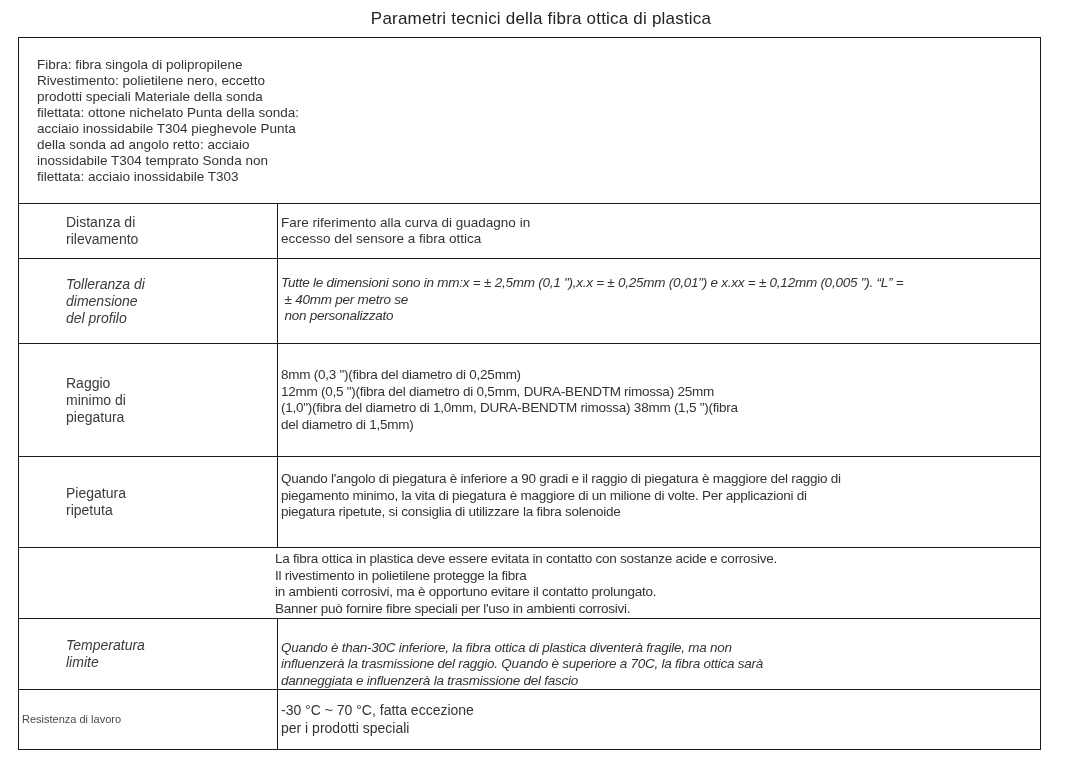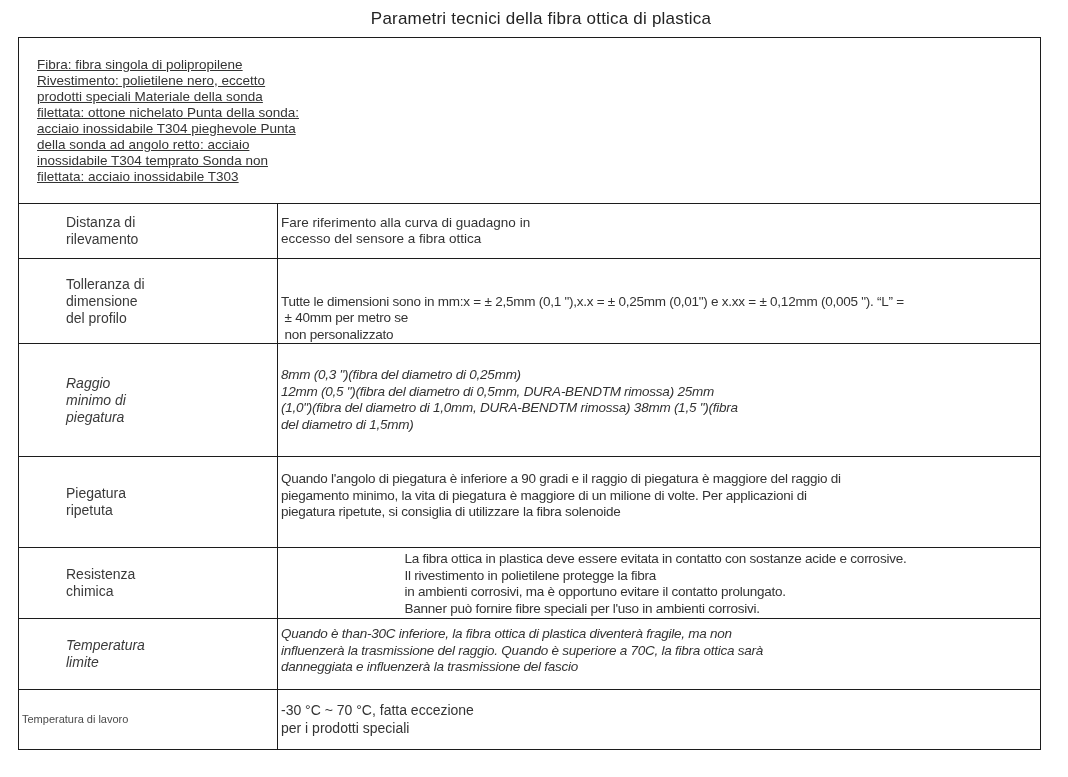--- a/index.html
+++ b/index.html
@@ -72,31 +72,31 @@
     line-height: 17px;
     color: #3a3a3a;
   }
   .value-txt {
     font-size: 13.5px;
     line-height: 16px;
     color: #333333;
   }
   
   .r0 { height: 165px; }
-  .r0 .value-cell { padding-left: 18px; text-decoration: underline; }
+  .r0 .value-cell { padding-left: 18px; }
   .r1 { height: 55px; justify-content: center; }
-  .r2 { height: 85px; }
-  .r2 .value-cell { align-items: flex-end; padding-top: 16px; }
-  .r3 { height: 113px; font-style: italic; }
+  .r2 { height: 85px; font-style: italic; }
+  .r2 .value-cell { align-items: flex-start; padding-top: 16px; }
+  .r3 { height: 113px; }
   .r4 { height: 91px; }
   .r4 .value-cell { align-items: flex-start; padding-top: 14px; }
   .r5 { height: 71px; }
   .r5 .value-cell { align-items: flex-start; padding-top: 3px; justify-content: center; }
   .r6 { height: 71px; font-style: italic; }
-  .r6 .value-cell { align-items: flex-start; padding-top: 7px; }
+  .r6 .value-cell { align-items: flex-end; padding-top: 7px; }
   .r7 { height: 60px; }
   .r7 .label-cell { padding-left: 3px; }
   .r7 .label-txt { font-size: 11px; color: #4a4a4a; }
   .r7 .value-txt { font-size: 14px; line-height: 17.5px; }
   
   .r2 .value-txt, .r3 .value-txt, .r4 .value-txt, .r5 .value-txt, .r6 .value-txt {
     letter-spacing: -0.25px;
     line-height: 16.5px;
   }
 </style>
@@ -166,24 +166,20 @@
 ripetuta</span>
     </div>
     <div class="cell value-cell">
       <span class="txt value-txt">Quando l'angolo di piegatura è inferiore a 90 gradi e il raggio di piegatura è maggiore del raggio di
 piegamento minimo, la vita di piegatura è maggiore di un milione di volte. Per applicazioni di
 piegatura ripetute, si consiglia di utilizzare la fibra solenoide</span>
     </div>
   </div>
 
   <div class="row r5">
-    <div class="cell label-cell">
-      <span class="txt label-txt">Resistenza
-chimica</span>
-    </div>
     <div class="cell value-cell">
       <span class="txt value-txt">La fibra ottica in plastica deve essere evitata in contatto con sostanze acide e corrosive.
 Il rivestimento in polietilene protegge la fibra
 in ambienti corrosivi, ma è opportuno evitare il contatto prolungato.
 Banner può fornire fibre speciali per l'uso in ambienti corrosivi.</span>
     </div>
   </div>
 
   <div class="row r6">
     <div class="cell label-cell">
@@ -192,21 +188,21 @@
     </div>
     <div class="cell value-cell">
       <span class="txt value-txt">Quando è than-30C inferiore, la fibra ottica di plastica diventerà fragile, ma non
 influenzerà la trasmissione del raggio. Quando è superiore a 70C, la fibra ottica sarà
 danneggiata e influenzerà la trasmissione del fascio</span>
     </div>
   </div>
 
   <div class="row r7">
     <div class="cell label-cell">
-      <span class="txt label-txt">Temperatura di lavoro</span>
+      <span class="txt label-txt">Resistenza di lavoro</span>
     </div>
     <div class="cell value-cell">
       <span class="txt value-txt">-30 °C ~ 70 °C, fatta eccezione
 per i prodotti speciali</span>
     </div>
   </div>
 
 </div>
 
 </body></html>

